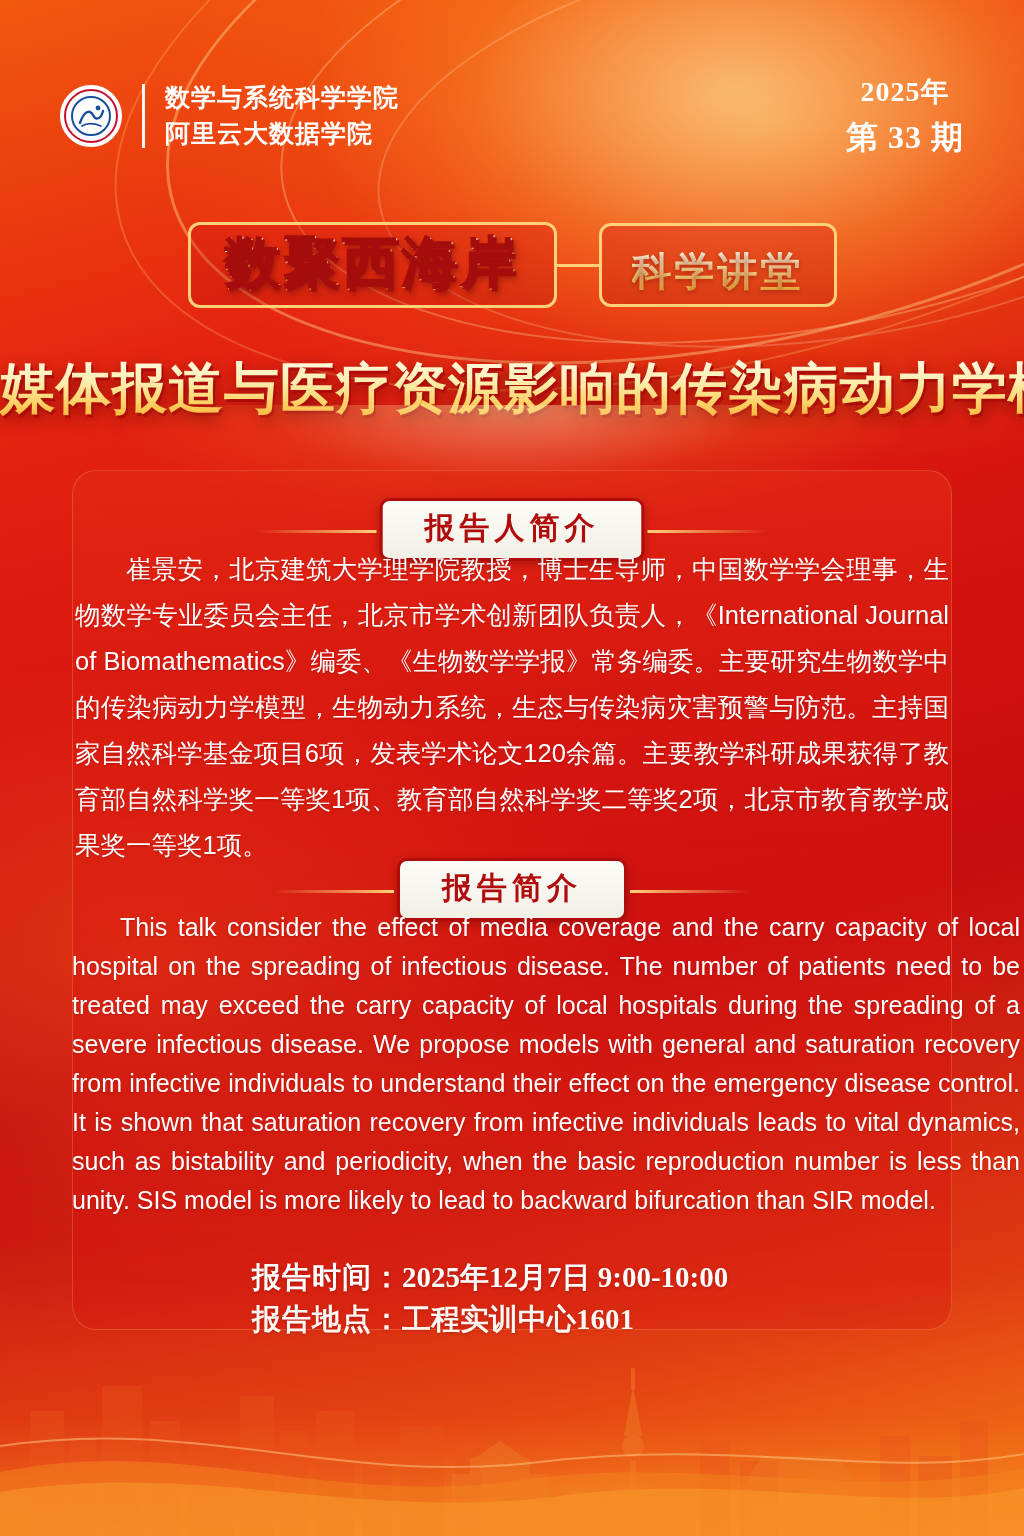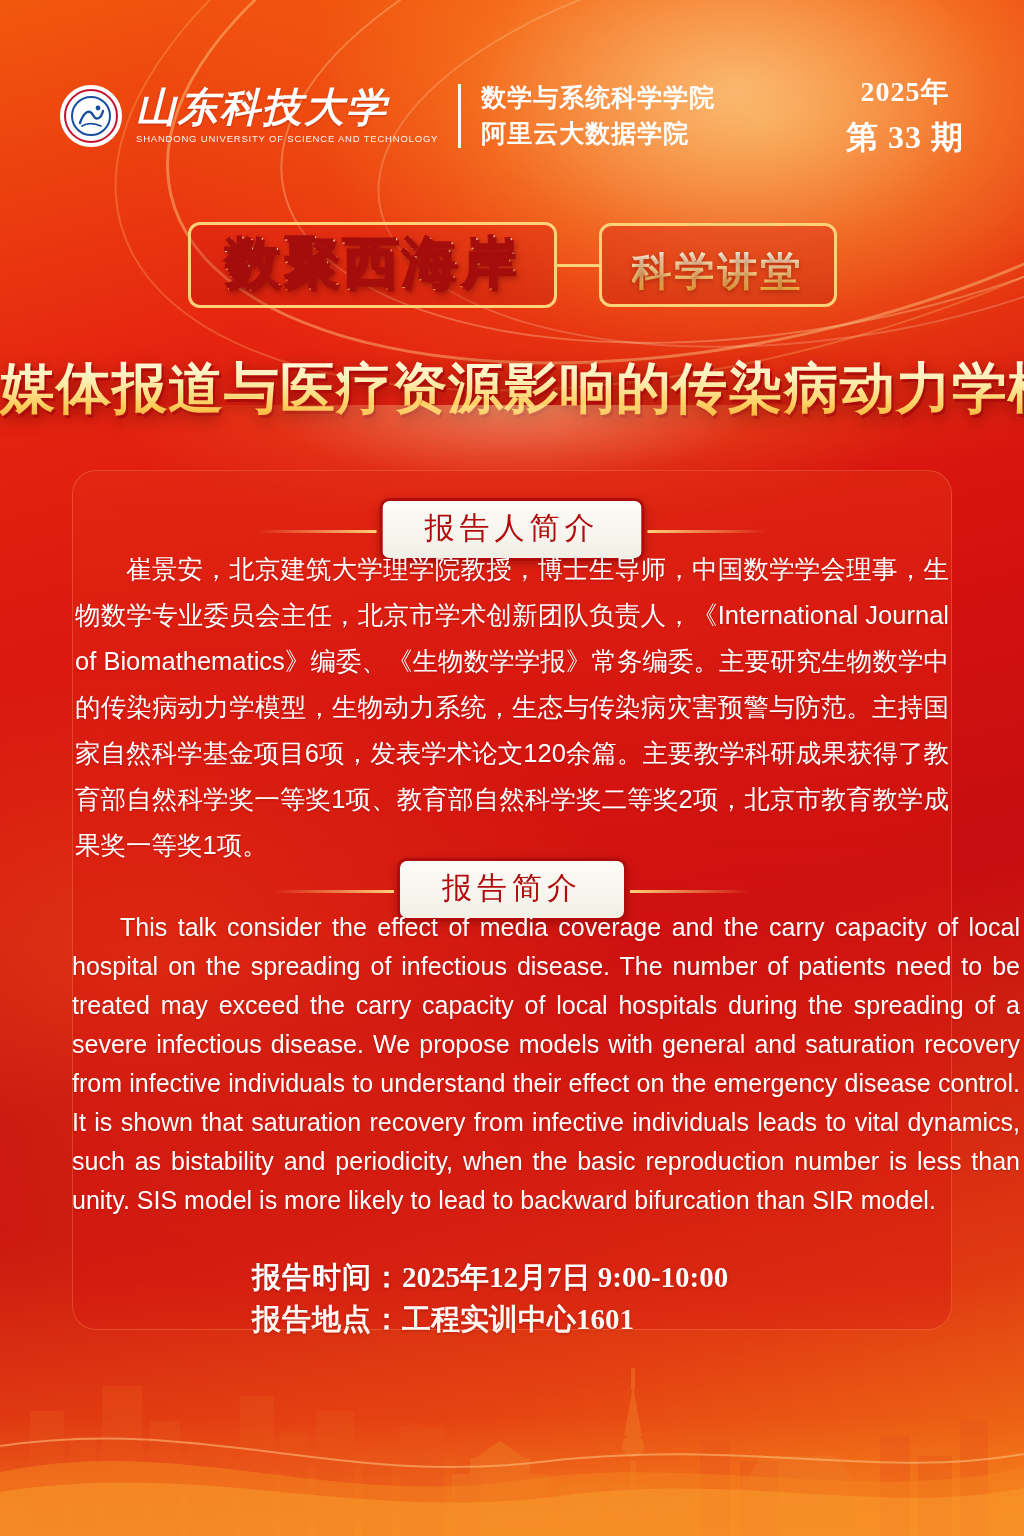--- a/index.html
+++ b/index.html
@@ -172,21 +172,21 @@
   .section-badge {
     position: absolute; left: 50%; transform: translateX(-50%);
     background: linear-gradient(180deg, #fdfcf8 0%, #f2efe6 100%);
     border: 3px solid #b00c0c;
     border-radius: 10px;
     padding: 7px 42px 9px 42px;
     box-shadow: 0 3px 8px rgba(90,0,0,0.35);
   }
   .section-badge span {
     font-family: "Liberation Serif","DejaVu Serif",serif;
-    font-weight: normal;
+    font-weight: bold;
     font-size: 30px;
     letter-spacing: 5px;
     color: #b00c0c;
     white-space: nowrap;
   }
   .badge-1 { top: 498px; }
   .badge-2 { top: 858px; }
   .badge-wing {
     position: absolute; top: 50%; width: 120px; height: 3px;
     background: linear-gradient(90deg, rgba(255,220,150,0) 0%, #ffd27a 100%);
@@ -260,24 +260,20 @@
     <div class="logo-wrap">
       <div class="logo-badge">
         <div class="inner">
           <svg width="42" height="42" viewBox="0 0 42 42" aria-hidden="true">
             <circle cx="21" cy="21" r="19" fill="none" stroke="#1a4fa0" stroke-width="2"></circle>
             <path d="M10 28 C14 16, 20 14, 23 20 C26 26, 31 24, 33 16" fill="none" stroke="#1a4fa0" stroke-width="2.4" stroke-linecap="round"></path>
             <path d="M12 31 C18 27, 26 29, 31 31" fill="none" stroke="#1a4fa0" stroke-width="1.8" stroke-linecap="round"></path>
             <circle cx="28" cy="13" r="2.4" fill="#1a4fa0"></circle>
           </svg>
         </div>
-      </div>
-      <div class="logo-text">
-        <div class="uni-cn">山东科技大学</div>
-        <div class="uni-en">SHANDONG UNIVERSITY OF SCIENCE AND TECHNOLOGY</div>
       </div>
     </div>
     <div class="divider-v"></div>
     <div class="colleges">
       <div class="college">数学与系统科学学院</div>
       <div class="college">阿里云大数据学院</div>
     </div>
     <div class="issue">
       <span class="y">2025年</span>
       <span class="n">第 33 期</span>

